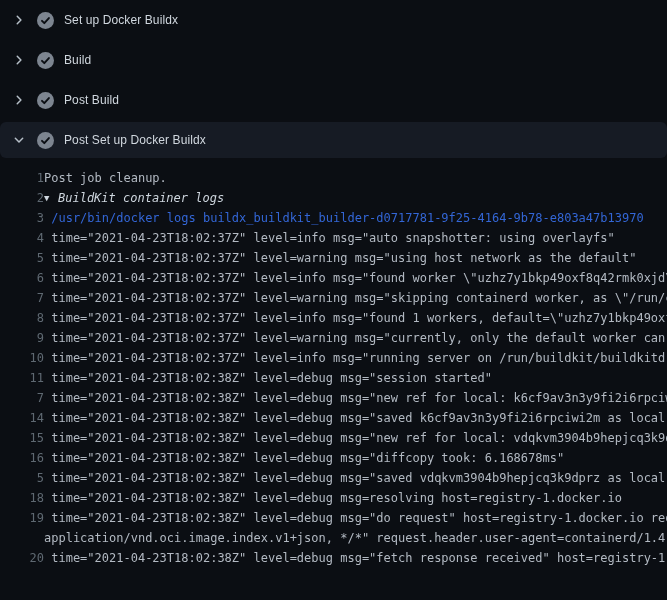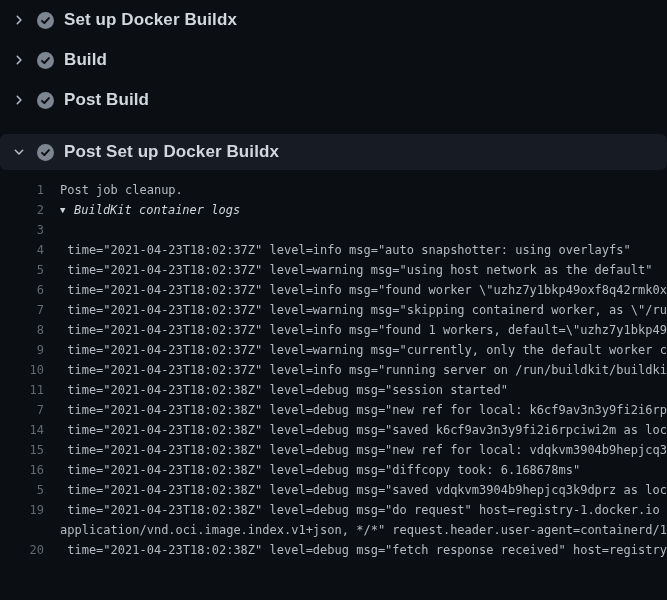--- a/index.html
+++ b/index.html
@@ -11,33 +11,33 @@
   body{
     width:667px;height:600px;overflow:hidden;background:var(--bg);
     font-family:"Liberation Sans",sans-serif;
   }
   .steps{padding:0;}
   .step{
     height:40px;display:flex;align-items:center;padding-left:11px;
     box-sizing:border-box;cursor:pointer;
   }
   .step.expanded{
-    height:36px;margin:14px 6px 2px 0;background:var(--band);
+    height:36px;margin:2px 6px 2px 0;background:var(--band);
     border-radius:6px;padding-left:11px;margin-left:0;margin-right:0;
   }
   .chev{width:16px;height:16px;color:var(--chevron);flex:0 0 16px;display:flex;align-items:center;justify-content:center;}
   .status{margin-left:10px;flex:0 0 17px;height:17px;display:flex;align-items:center;}
-  .step-label{margin-left:10px;font-size:17px;color:var(--step-label);letter-spacing:.1px;font-weight:bold;}
+  .step-label{margin-left:10px;font-size:12px;color:var(--step-label);letter-spacing:.1px;}
   .log{margin-top:10px;width:667px;overflow:hidden;}
   .log-row{
     display:flex;height:20px;line-height:20px;
     font-family:"DejaVu Sans Mono","Liberation Mono",monospace;font-size:12px;
   }
   .num{flex:0 0 44px;text-align:right;color:var(--num);user-select:none;cursor:pointer;}
-  .txt{margin-left:16px;white-space:pre;color:var(--logtext);}
+  .txt{white-space:pre;color:var(--logtext);}
   .log-row.command .txt{color:var(--command);}
   .log-row.group .txt{color:var(--grouptext);font-style:italic;}
   .tri{
     display:inline-block;width:14px;font-size:9px;vertical-align:1px;
     color:var(--grouptext);cursor:pointer;
   }
 </style>
 </head>
 <body>
 
@@ -111,20 +111,21 @@
     <span class="txt">Post job cleanup.</span>
   </div>
 
   <div class="log-row group">
     <span class="num">2</span>
     <span class="txt"><span class="tri">▼</span>BuildKit container logs</span>
   </div>
 
   <div class="log-row command">
     <span class="num">3</span>
+    <span class="txt"> /usr/bin/docker logs buildx_buildkit_builder-d0717781-9f25-4164-9b78-e803a47b13970</span>
   </div>
 
   <div class="log-row plain">
     <span class="num">4</span>
     <span class="txt"> time="2021-04-23T18:02:37Z" level=info msg="auto snapshotter: using overlayfs"</span>
   </div>
 
   <div class="log-row plain">
     <span class="num">5</span>
     <span class="txt"> time="2021-04-23T18:02:37Z" level=warning msg="using host network as the default"</span>
@@ -180,20 +181,24 @@
   <div class="log-row plain">
     <span class="num">16</span>
     <span class="txt"> time="2021-04-23T18:02:38Z" level=debug msg="diffcopy took: 6.168678ms"</span>
   </div>
 
   <div class="log-row plain">
     <span class="num">5</span>
     <span class="txt"> time="2021-04-23T18:02:38Z" level=debug msg="saved vdqkvm3904b9hepjcq3k9dprz as local.sharedKey"</span>
   </div>
 
+  <div class="log-row plain">
+    <span class="num">18</span>
+    <span class="txt"> time="2021-04-23T18:02:38Z" level=debug msg=resolving host=registry-1.docker.io</span>
+  </div>
 
   <div class="log-row plain">
     <span class="num">19</span>
     <span class="txt"> time="2021-04-23T18:02:38Z" level=debug msg="do request" host=registry-1.docker.io request.header.accept="application/vnd.docker.distribution.manifest.v2+json,</span>
   </div>
 
   <div class="log-row continuation">
     <span class="num"></span>
     <span class="txt">application/vnd.oci.image.index.v1+json, */*" request.header.user-agent=containerd/1.4.4+unknown request.method=HEAD</span>
   </div>

